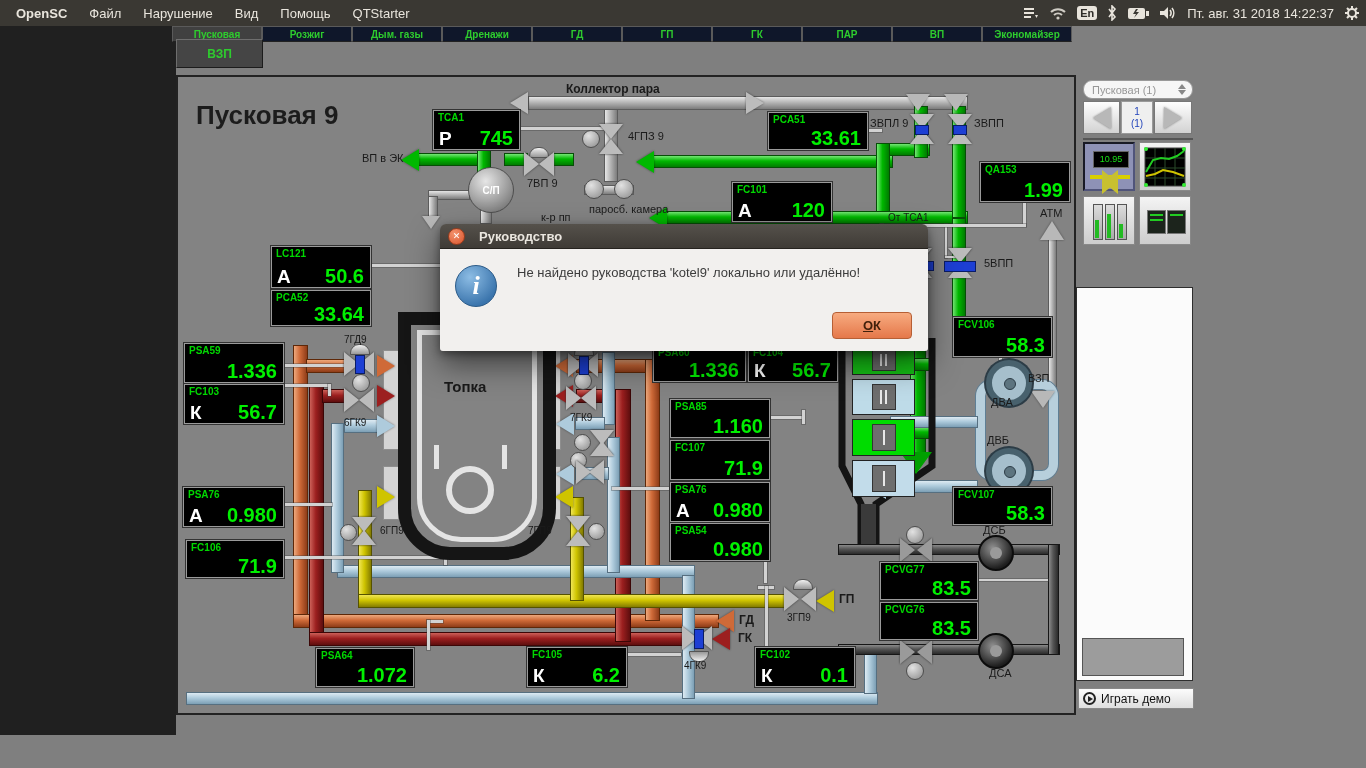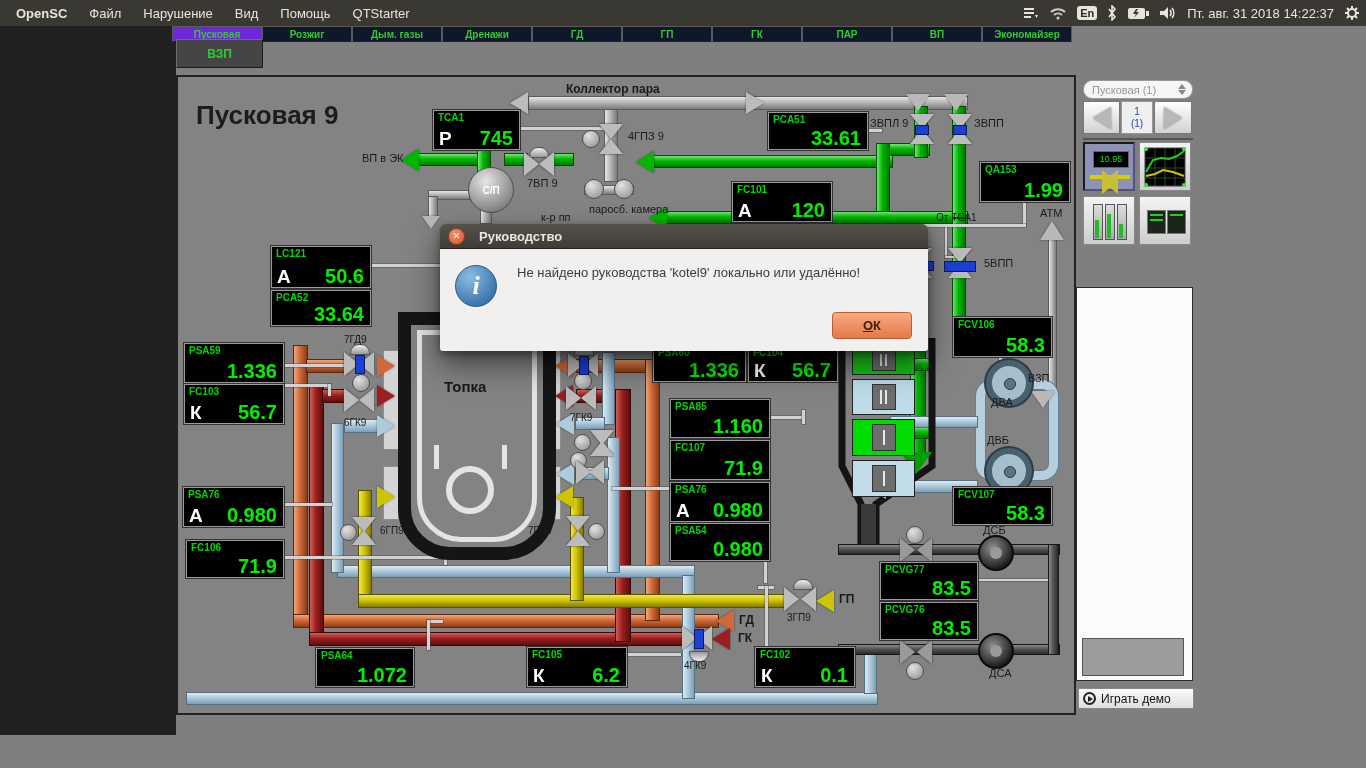--- a/index.html
+++ b/index.html
@@ -11,21 +11,21 @@
            display:flex;align-items:center;color:#e9e5dd;font-size:13px;z-index:60;}
   .menubar .app{font-weight:bold;margin-left:16px;}
   .menubar .mi{margin-left:22px;cursor:default;}
   .mb-right{position:absolute;right:6px;top:0;height:26px;display:flex;align-items:center;gap:10px;}
   .kbd{background:#e8e4dc;color:#2e2c28;font-size:11px;font-weight:bold;border-radius:3px;padding:1px 3px;}
   .clocktop{font-size:13px;color:#e9e5dd;}
   
   .tab{position:absolute;top:26px;height:16px;width:90px;background:#0f172a;border:1px solid #5a5a5a;
        border-bottom-color:#222;box-sizing:border-box;color:#2ecc2e;font-size:10px;font-weight:bold;
        display:flex;align-items:center;justify-content:center;z-index:10;white-space:nowrap;overflow:hidden;}
-  .tab.sel{background:#6d28d9;}
+  .tab.sel{background:#404040;}
   .vzp-btn{position:absolute;left:176px;top:39px;width:85px;height:27px;background:#454545;
        border:1px solid #6e6e6e;border-right-color:#1c1c1c;border-bottom-color:#1c1c1c;
        color:#2ecc2e;font-size:12px;font-weight:bold;display:flex;align-items:center;justify-content:center;z-index:10;}
   
   .canvas{position:absolute;left:176px;top:75px;width:900px;height:640px;background:#838383;
           border:2px solid #222;box-sizing:border-box;z-index:1;}
   .p{position:absolute;box-sizing:border-box;border:1px solid rgba(0,0,0,.4);z-index:2;}
   .p.gray {background:linear-gradient(180deg,#e6e6e6,#b6b6b6 45%,#7c7c7c);border-color:#5c5c5c;}
   .p.gray.v{background:linear-gradient(90deg,#e6e6e6,#b6b6b6 45%,#7c7c7c);}
   .p.green {background:linear-gradient(180deg,#74e674,#00b800 45%,#007c00);border-color:#064e06;}
@@ -215,21 +215,21 @@
   <div class="gate" style="left:915px;top:125px;width:12px;height:8px;"></div>
   <div class="tl" style="left:870px;top:117px;">ЗВПЛ 9</div>
   <div class="bt bt-v" style="left:948px;top:114px;"></div>
   <div class="gate" style="left:953px;top:125px;width:12px;height:8px;"></div>
   <div class="tl" style="left:974px;top:117px;">ЗВПП</div>
   <div class="bt bt-v" style="left:908px;top:248px;"></div>
   <div class="gate" style="left:904px;top:261px;width:28px;height:8px;"></div>
   <div class="bt bt-v" style="left:948px;top:248px;"></div>
   <div class="gate" style="left:944px;top:261px;width:30px;height:9px;"></div>
   <div class="tl" style="left:984px;top:257px;">5ВПП</div>
-  <div class="tl" style="left:936px;top:212px;font-size:10px;">От ТСА1</div>
+  <div class="tl" style="left:888px;top:212px;font-size:10px;">От ТСА1</div>
   <div class="link" style="left:945px;top:224px;width:2px;height:34px;"></div>
   <div class="link" style="left:945px;top:256px;width:12px;height:2px;"></div>
 
   <div class="tl" style="left:1040px;top:207px;">АТМ</div>
   <div class="ar ar-u" style="left:1040px;top:221px;color:#b8b8b8;"></div>
   <div class="p gray v" style="left:1048px;top:239px;width:9px;height:156px;"></div>
   <div class="ar ar-d" style="left:1031px;top:391px;color:#b8b8b8;"></div>
   <div class="tl" style="left:1028px;top:372px;">ВЗП</div>
 
   <div class="link" style="left:1023px;top:202px;width:3px;height:24px;"></div>

